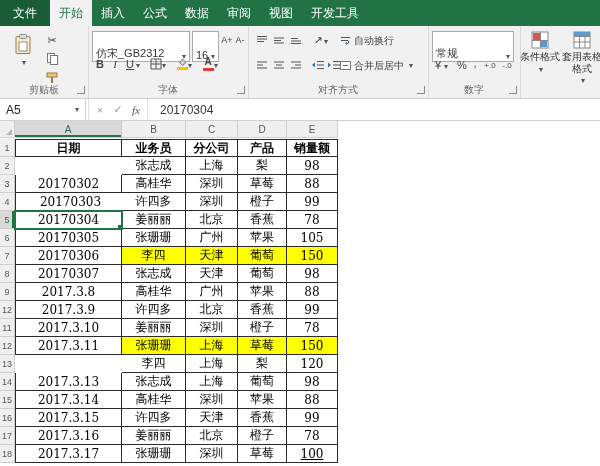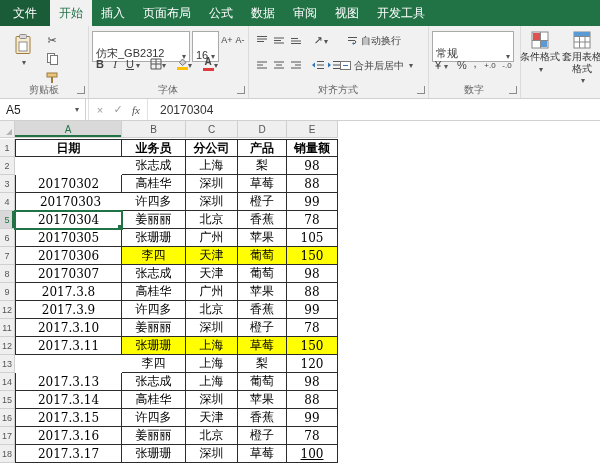--- a/index.html
+++ b/index.html
@@ -61,21 +61,20 @@
 </style>
 </head>
 <body>
 <div id="app">
 
   <div class="tabrow">
     <div class="tab-strip">
         <div class="tab file">文件</div>
         <div class="tab active">开始</div>
         <div class="tab">插入</div>
-        <div class="tab">页面布局</div>
         <div class="tab">公式</div>
         <div class="tab">数据</div>
         <div class="tab">审阅</div>
         <div class="tab">视图</div>
         <div class="tab">开发工具</div>
       </div>
   </div>
 
   <div class="ribbon">
 
@@ -155,21 +154,21 @@
             <path d="M1 3h10M1 5.5h7M1 8h10" stroke="#555"></path>
           </svg>
       </div>
       <div class="sbtn" style="left:40px;top:6px">
         <svg width="12" height="10" viewBox="0 0 12 10">
             <path d="M1 3.5h7M1 6h10M1 8.5h10" stroke="#555"></path>
           </svg>
       </div>
       <div class="sbtn" style="left:62px;top:6px">↗</div>
       <span class="acaret" style="left:76px;top:11px">▾</span>
-      <div class="txtbtn" style="left:99px;top:6px">
+      <div class="txtbtn" style="left:92px;top:6px">
         <svg width="11" height="9" viewBox="0 0 11 9">
             <path d="M1 1.5h9M1 4.5h7a2 2 0 0 1 0 3h-2" fill="none" stroke="#555"></path>
             <path d="M7 6 5 7.5 7 9z" fill="#2e75b6"></path>
           </svg>
         <span>自动换行</span>
       </div>
 
       <div class="sbtn" style="left:6px;top:31px">
         <svg width="12" height="10" viewBox="0 0 12 10">
             <path d="M1 2h10M1 5h6M1 8h10" stroke="#555"></path>

